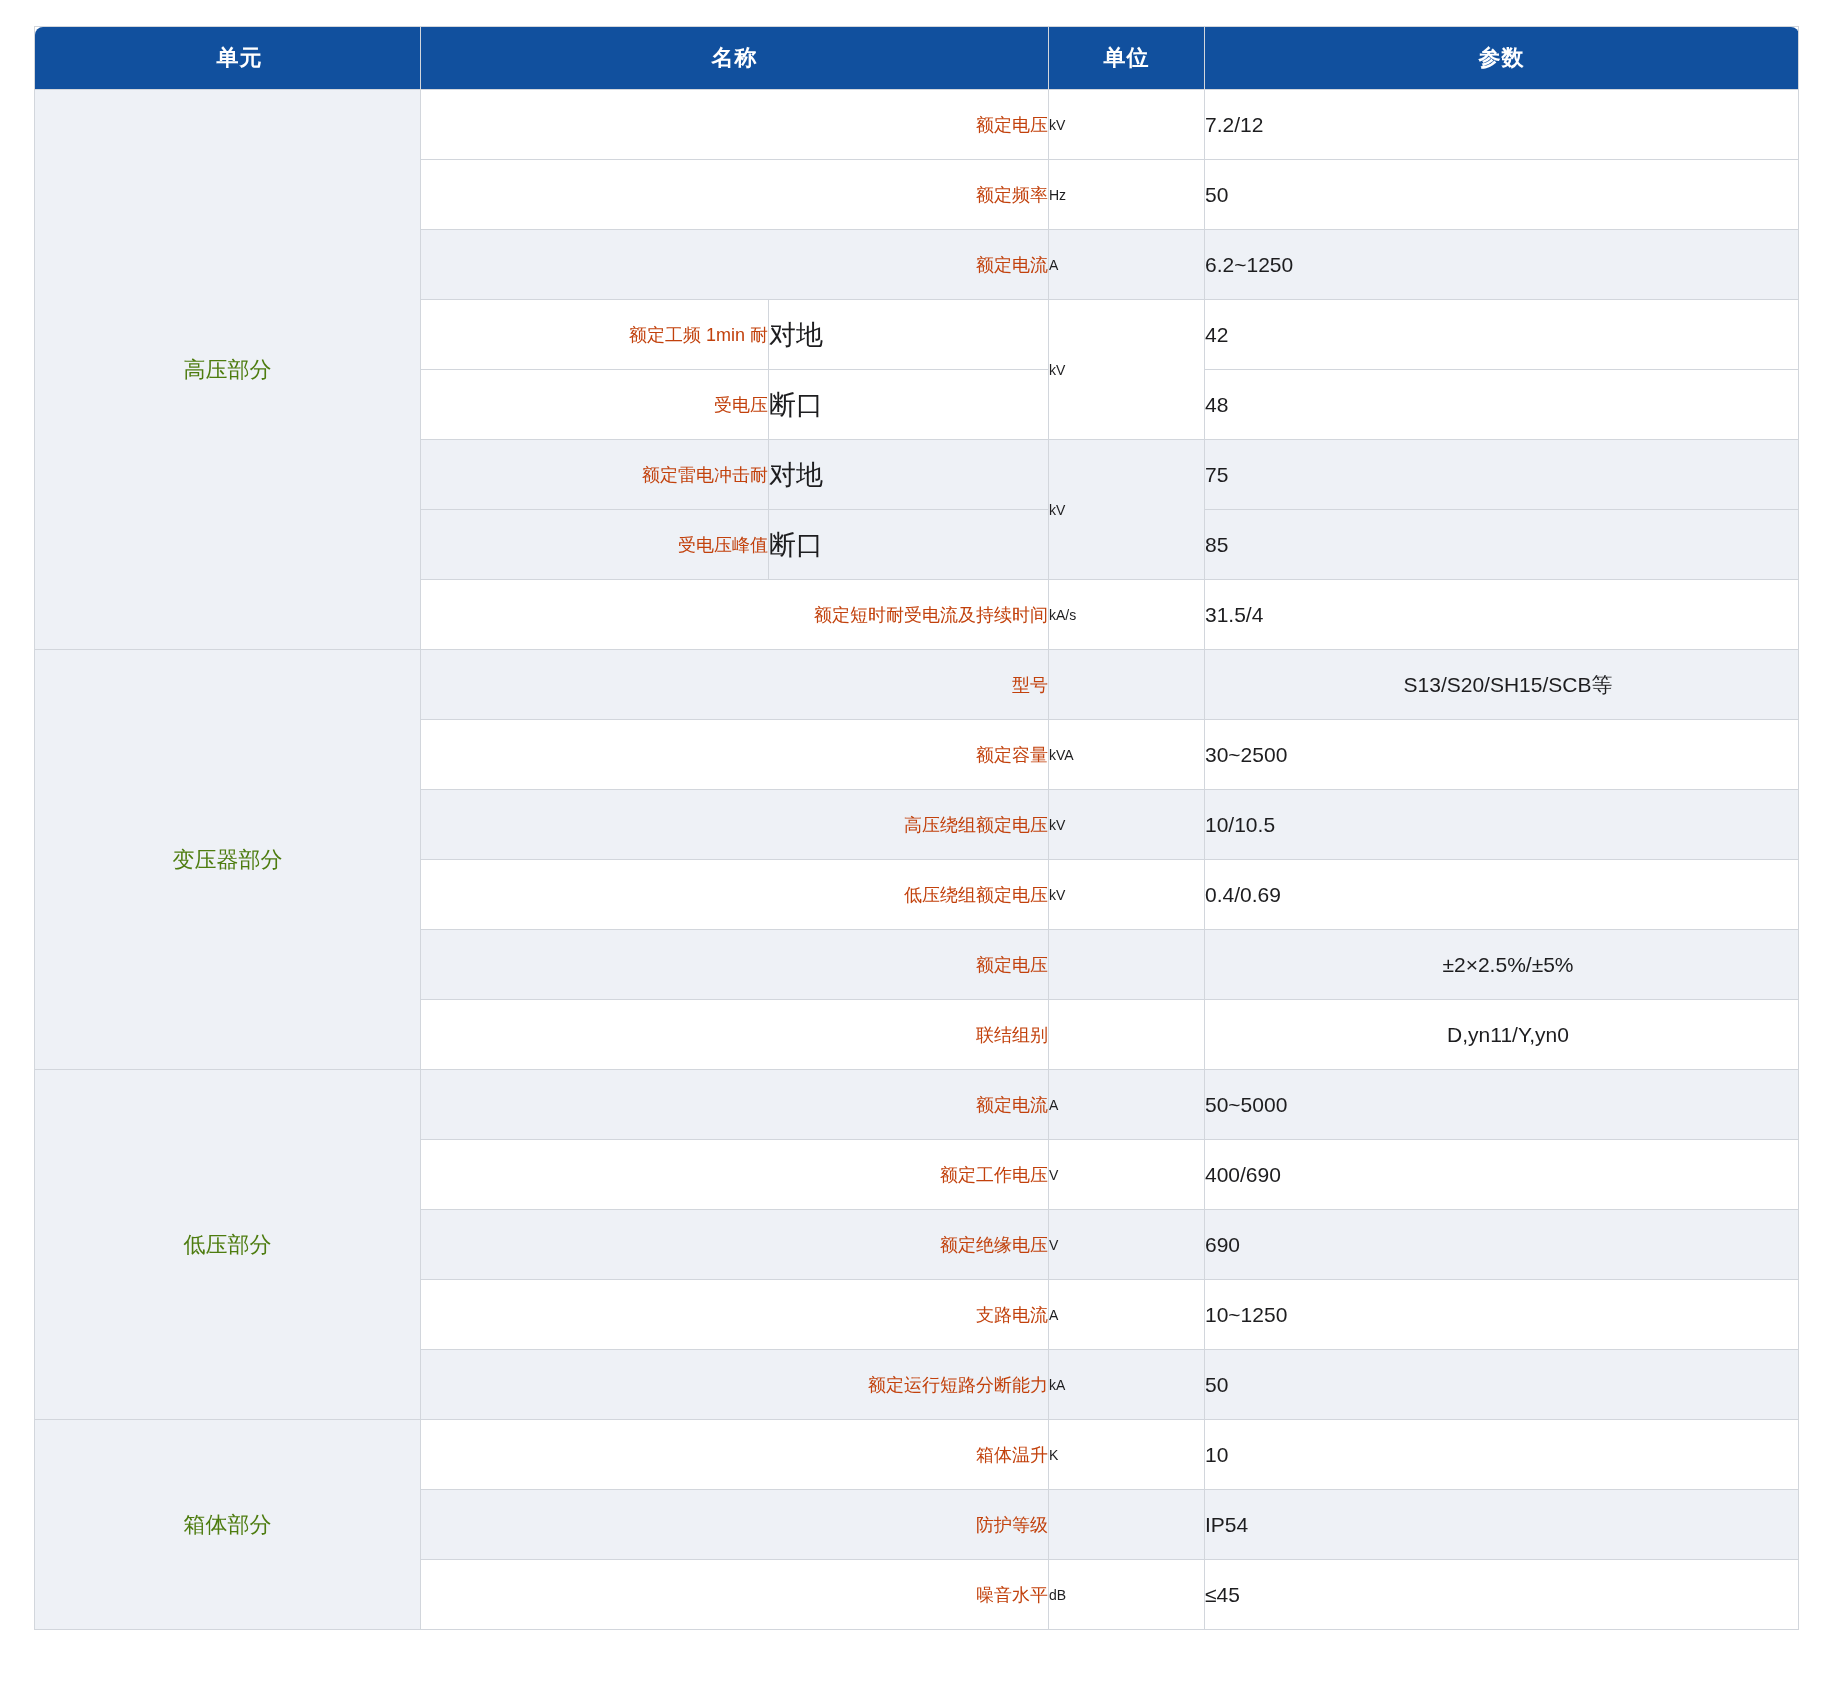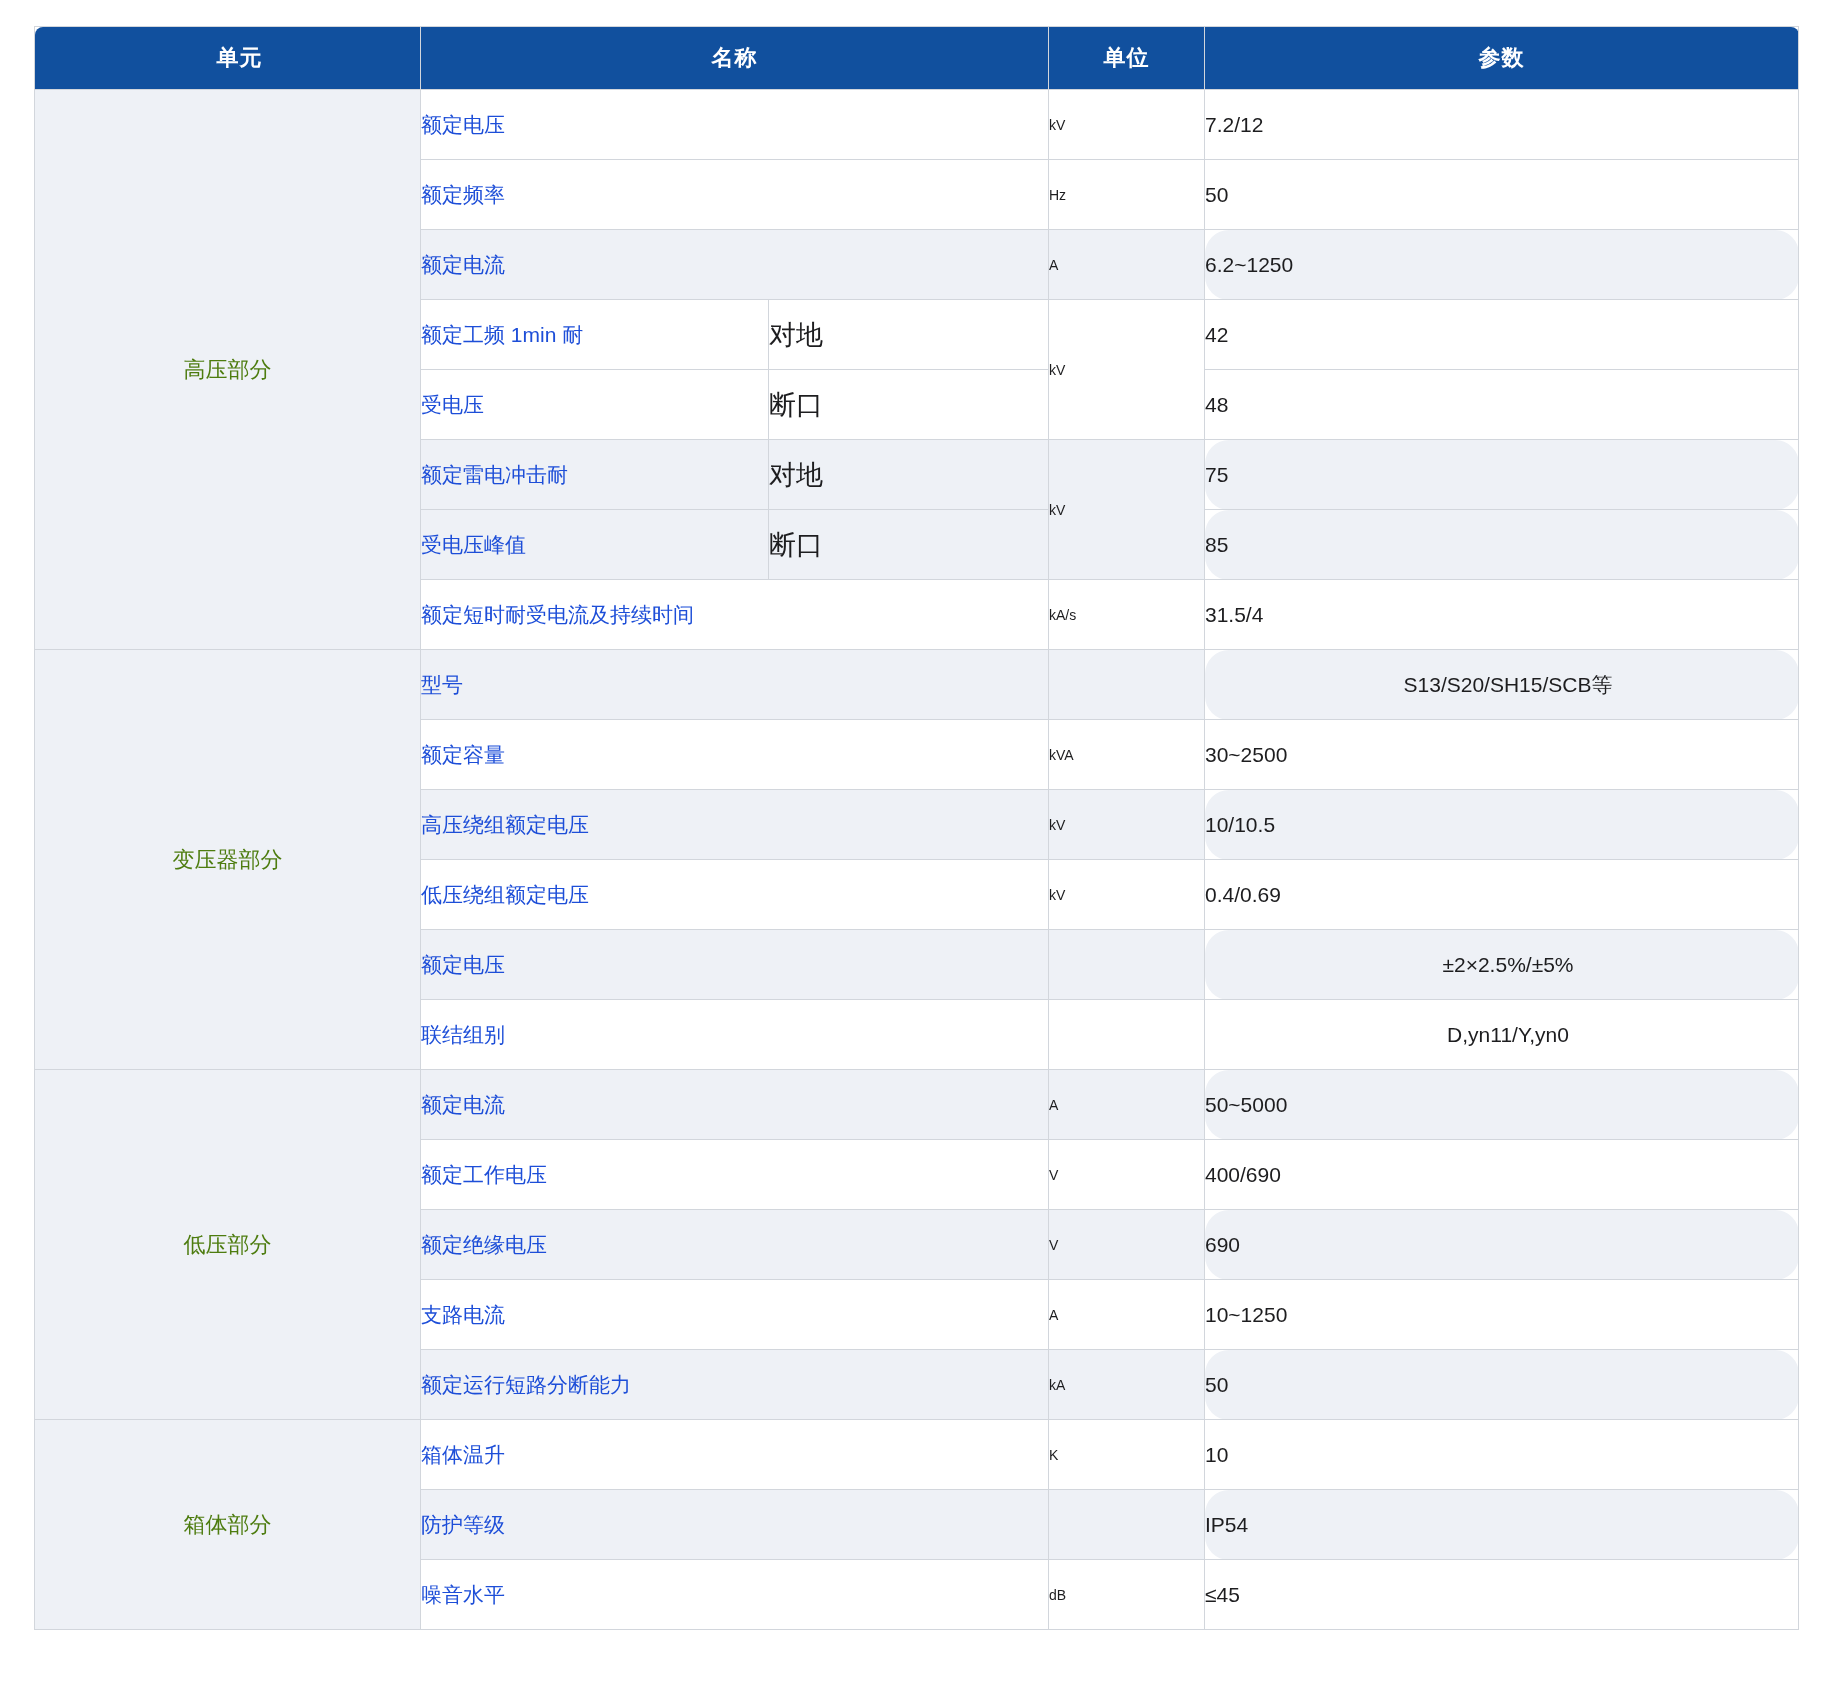--- a/index.html
+++ b/index.html
@@ -56,23 +56,24 @@
     background: #eef1f6;
     text-align: center;
     font-size: 22px;
     color: #4d7c0f;
     width: 386px;
   }
   
   td.namecell {
     padding-left: 46px;
     height: 69px;
-    font-size: 21px;
-    background: #ffffff;
-    color: #1d4ed8;
+    font-size: 18px;
+    background: #ffffff;
+    color: #c2410c;
+    text-align: right;
   }
   td.namecell.alt {
     background: #eef1f6;
   }
   td.subname {
     font-size: 27px;
     background: #ffffff;
   }
   td.subname.alt {
     background: #eef1f6;
@@ -86,21 +87,20 @@
   td.unitsym.alt {
     background: #eef1f6;
   }
   td.param {
     padding-left: 128px;
     font-size: 21px;
     background: #ffffff;
   }
   td.param.alt {
     background: #eef1f6;
-    border-radius: 24px;
   }
   td.param.center {
     padding-left: 13px;
     text-align: center;
   }
 </style>
 </head>
 <body>
 
 <div id="sheet">

